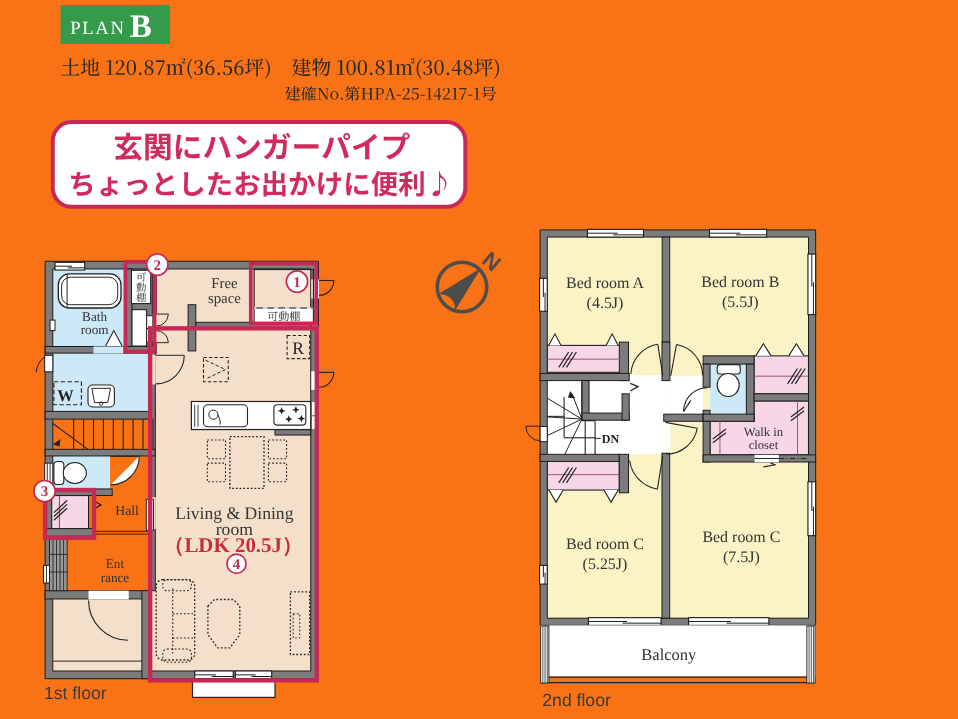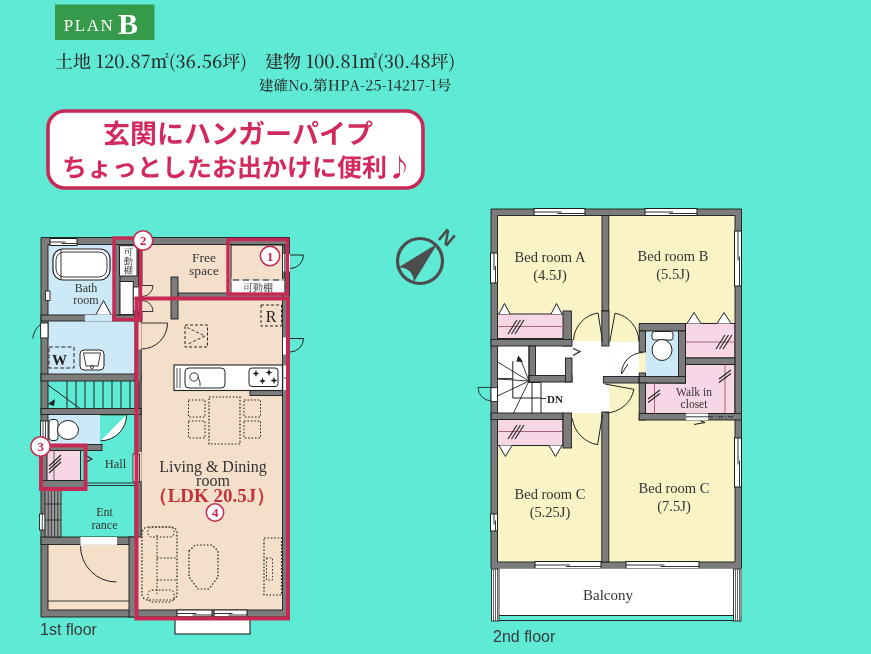--- a/index.html
+++ b/index.html
@@ -1,15 +1,15 @@
 <!DOCTYPE html>
 <html><head><meta charset="utf-8">
 <style>
 html,body{margin:0;padding:0;background:#fff;}
-#page{position:relative;width:871px;height:654px;background:#5eead4;overflow:hidden;font-family:"Liberation Sans",sans-serif;}
+#page{position:relative;width:871px;height:654px;background:#f97316;overflow:hidden;font-family:"Liberation Sans",sans-serif;}
 </style></head>
 <body>
 <div id="page">
 <svg width="871" height="654" viewBox="0 0 871 654">
 
 <g>
         <rect x="55" y="4.5" width="99.5" height="35.5" fill="#359a4a"></rect>
         <text x="89" y="31" font-size="17" fill="#fff" font-family="'Liberation Serif', serif" font-weight="normal" text-anchor="middle" letter-spacing="1.5">PLAN</text>
         <text x="128" y="33.5" font-size="30" fill="#fff" font-family="'Liberation Serif', serif" font-weight="bold" text-anchor="middle">B</text>
       </g>

